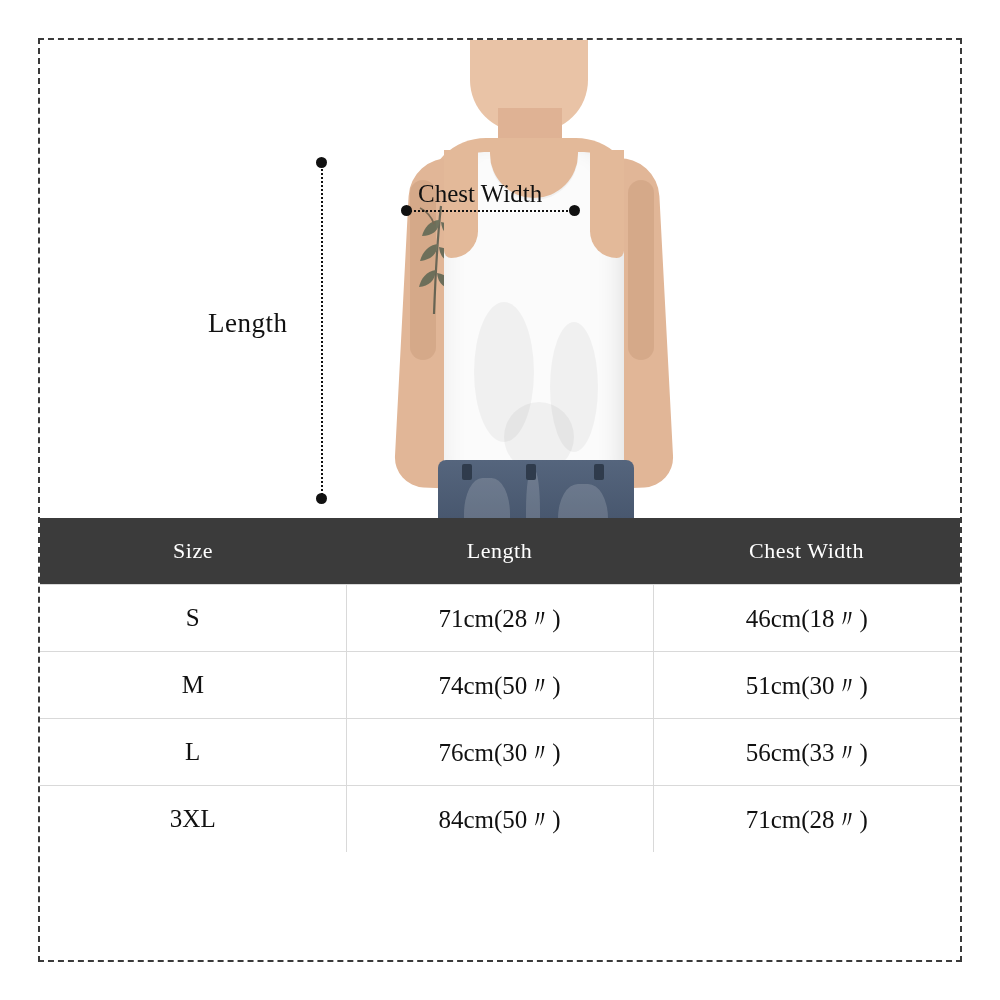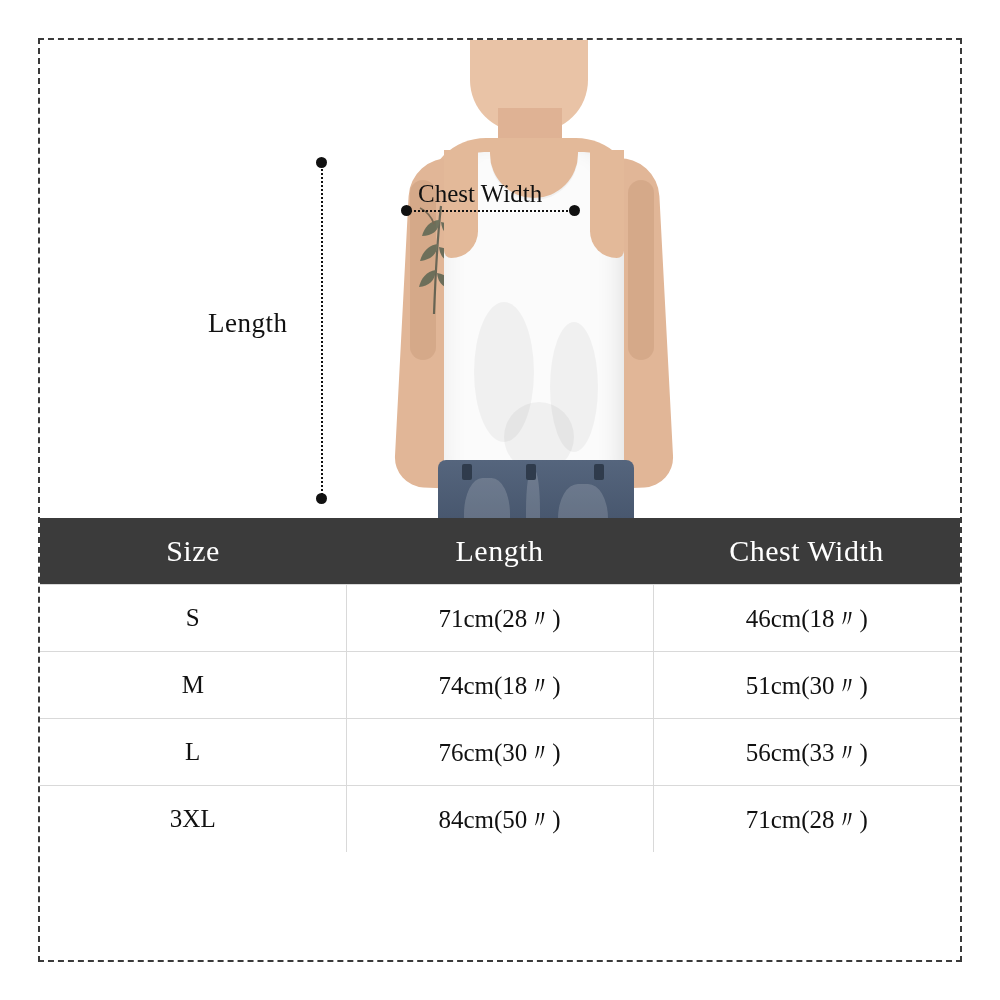--- a/index.html
+++ b/index.html
@@ -227,21 +227,21 @@
     left: 40px;
     top: 518px;
     width: 920px;
     border-collapse: collapse;
     table-layout: fixed;
   }
   .size-table th {
     background: #3b3b3b;
     color: #ffffff;
     font-weight: normal;
-    font-size: 30px;
+    font-size: 22px;
     height: 64px;
     border: none;
     letter-spacing: 0.5px;
   }
   .size-table td {
     height: 64px;
     text-align: center;
     font-size: 25px;
     color: #111;
     border: 1px solid #d9d9d9;
@@ -336,21 +336,21 @@
       </tr>
     </thead>
     <tbody>
       <tr>
         <td class="col-size">S</td>
         <td>71cm(28〃)</td>
         <td>46cm(18〃)</td>
       </tr>
       <tr>
         <td class="col-size">M</td>
-        <td>74cm(18〃)</td>
+        <td>74cm(50〃)</td>
         <td>51cm(30〃)</td>
       </tr>
       <tr>
         <td class="col-size">L</td>
         <td>76cm(30〃)</td>
         <td>56cm(33〃)</td>
       </tr>
       <tr>
         <td class="col-size">3XL</td>
         <td>84cm(50〃)</td>

